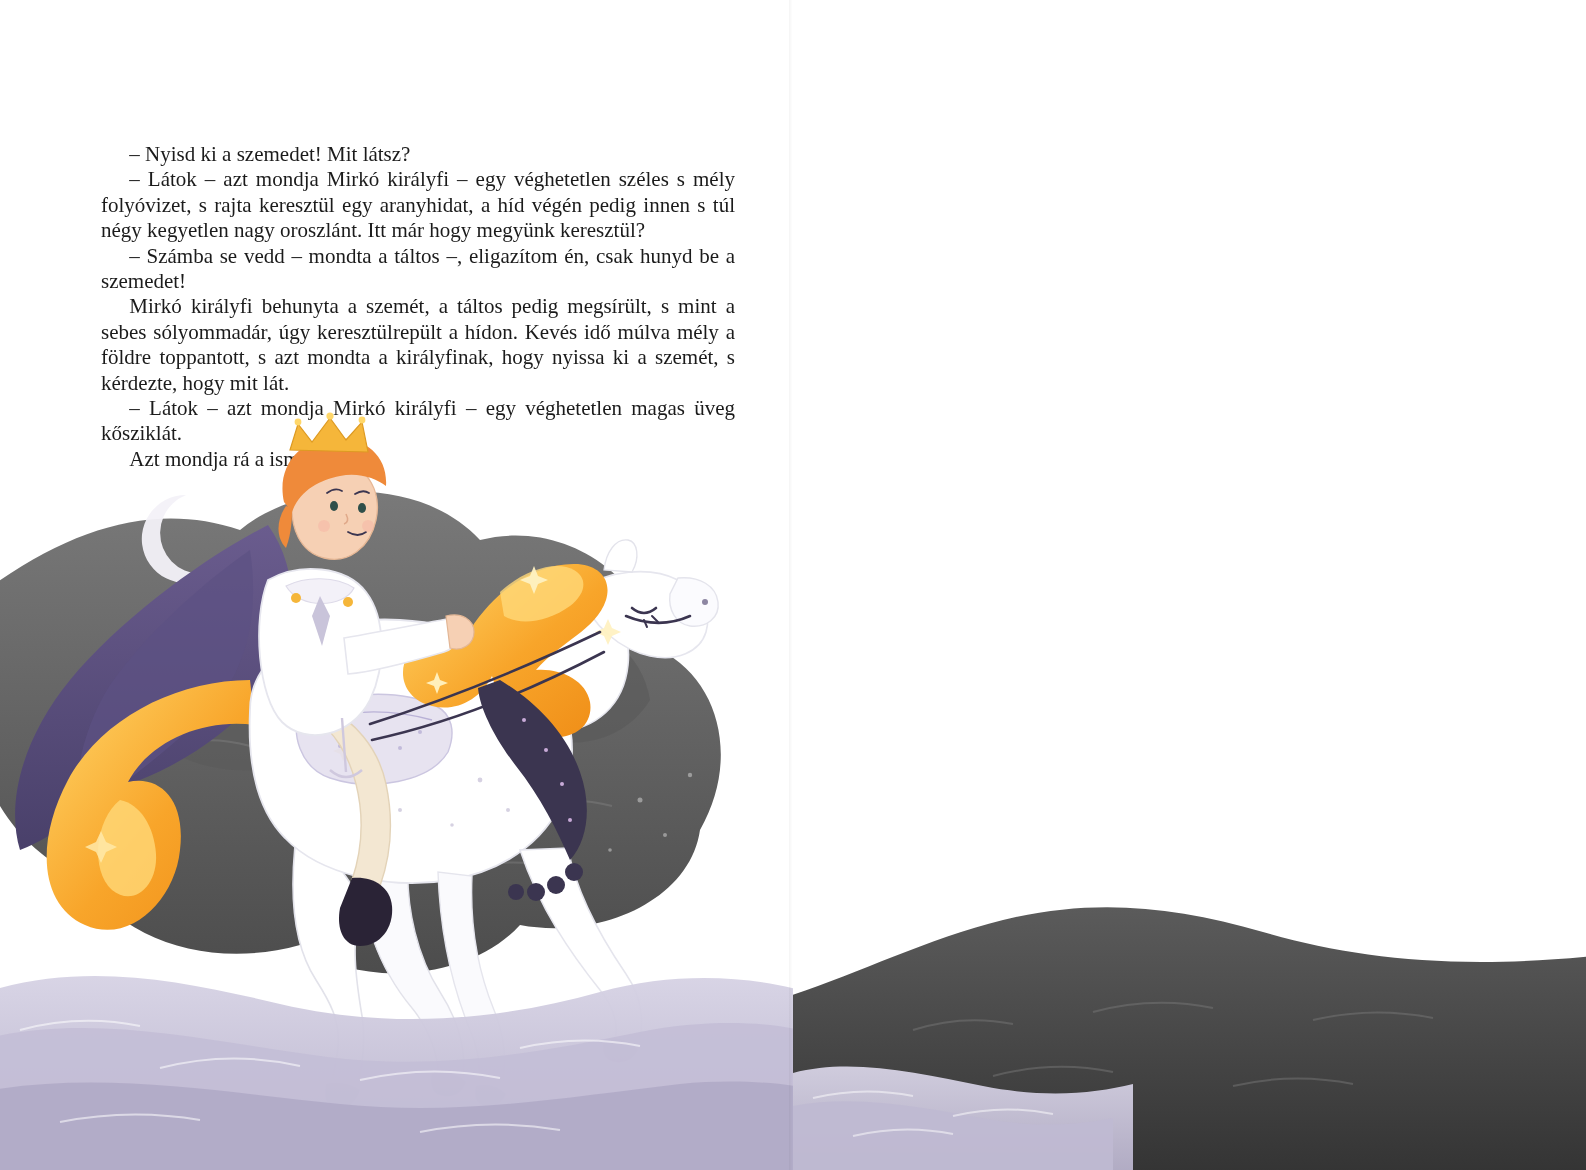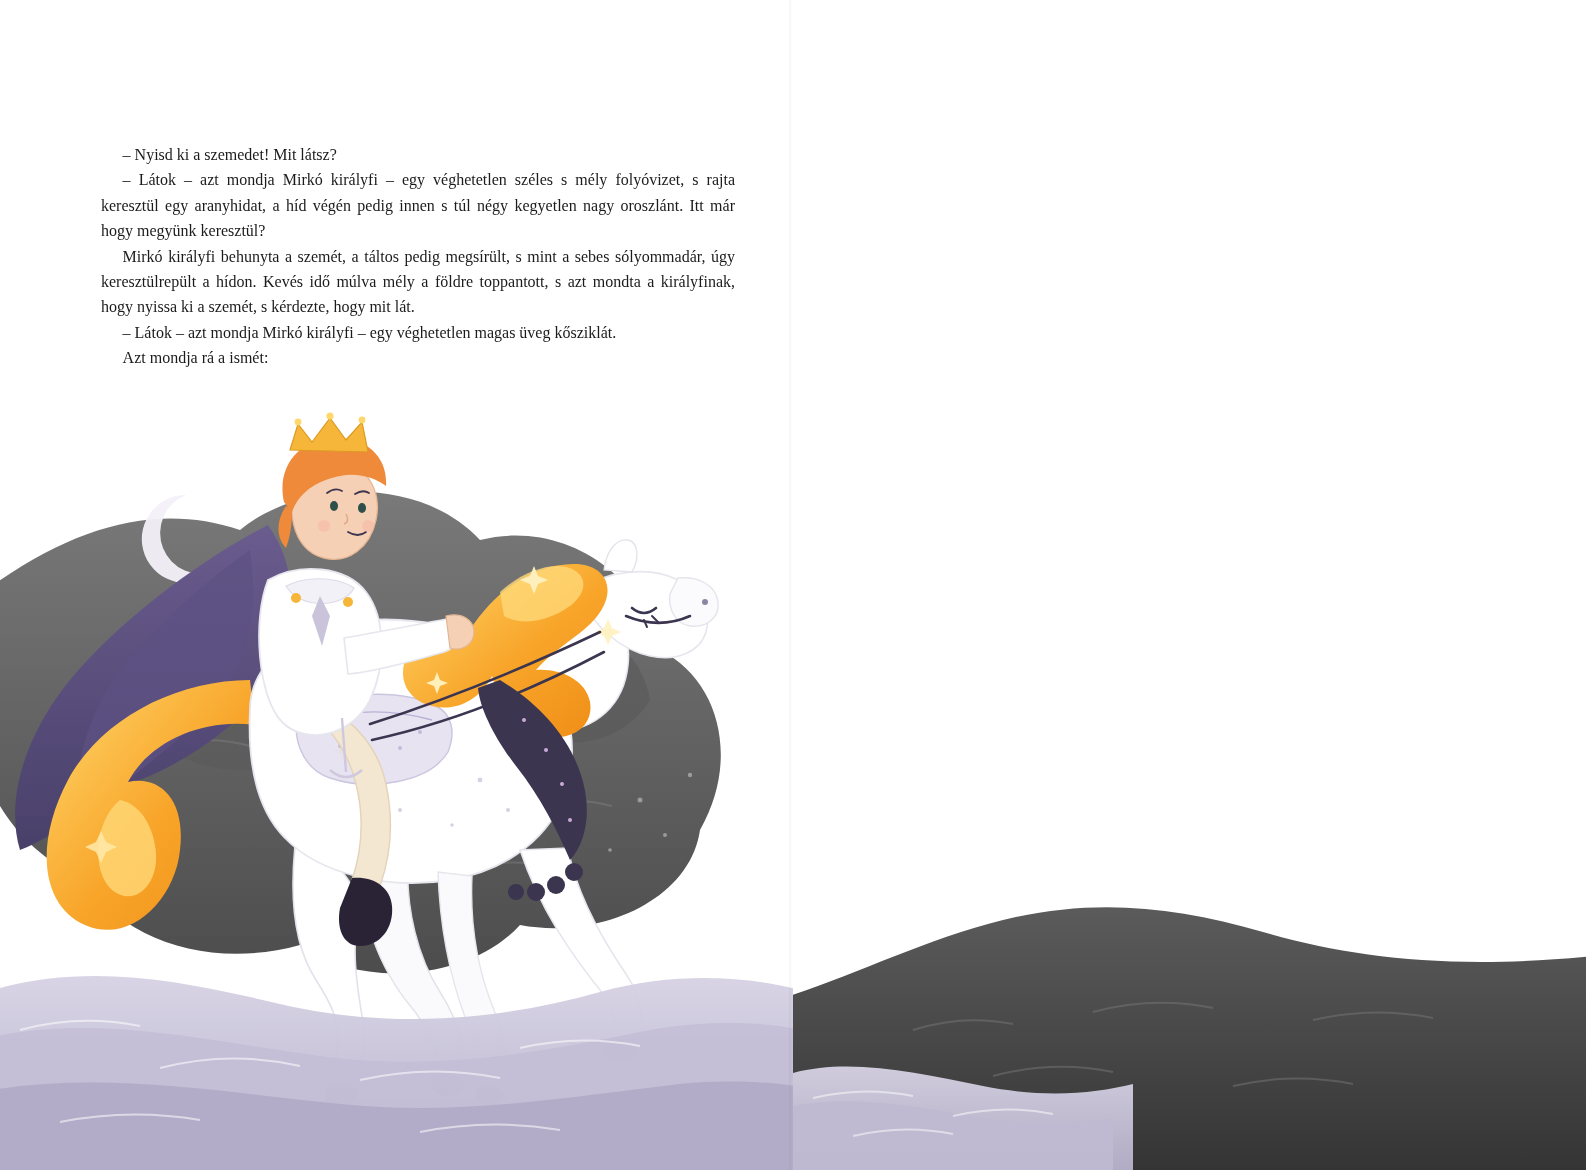--- a/index.html
+++ b/index.html
@@ -39,21 +39,21 @@
     height: 1170px;
     background: linear-gradient(to right, rgba(0,0,0,0.045), rgba(0,0,0,0.0) 60%);
     z-index: 30;
     pointer-events: none;
   }
 
   
   .textcol {
     position: absolute;
     font-family: "Liberation Serif", serif;
-    font-size: 16px;
+    font-size: 21px;
     line-height: 25.4px;
     color: #1b1b1b;
     text-align: justify;
     -webkit-hyphens: auto;
     hyphens: auto;
   }
   .textcol p {
     margin: 0;
     text-indent: 1.35em;
   }
@@ -84,20 +84,21 @@
 </head>
 <body>
 
 <div id="spread">
 
   <div class="page page-left">
 
     <div class="textcol" id="left-text">
       <p>– Nyisd ki a szemedet! Mit látsz?</p>
       <p>– Látok – azt mondja Mirkó királyfi – egy véghetetlen széles s mély folyóvizet, s rajta keresztül egy aranyhidat, a híd végén pedig innen s túl négy kegyetlen nagy oroszlánt. Itt már hogy megyünk keresztül?</p>
+      <p>– Számba se vedd – mondta a táltos –, eligazítom én, csak hunyd be a szemedet!</p>
       <p>Mirkó királyfi behunyta a szemét, a táltos pedig megsírült, s mint a sebes sólyommadár, úgy keresztülrepült a hídon. Kevés idő múlva mély a földre toppantott, s azt mondta a királyfinak, hogy nyissa ki a szemét, s kérdezte, hogy mit lát.</p>
       <p>– Látok – azt mondja Mirkó királyfi – egy véghetetlen magas üveg kősziklát.</p>
       <p>Azt mondja rá a ismét:</p>
     </div>
 
     <div class="art">
       <svg width="793" height="790" viewBox="0 0 793 790" xmlns="http://www.w3.org/2000/svg">
         <defs>
           <linearGradient id="maneG" x1="0" y1="0" x2="1" y2="1">
             <stop offset="0%" stop-color="#ffd76a"></stop>

